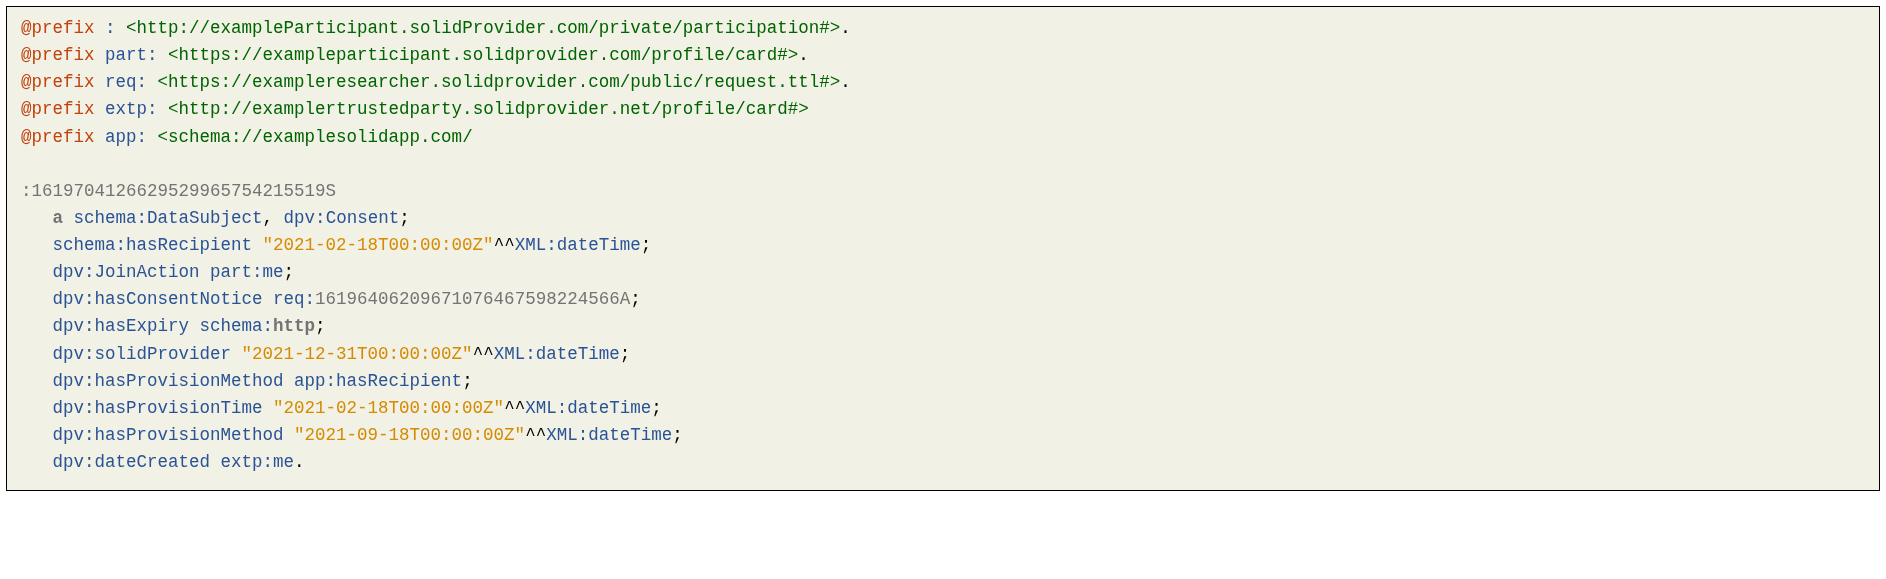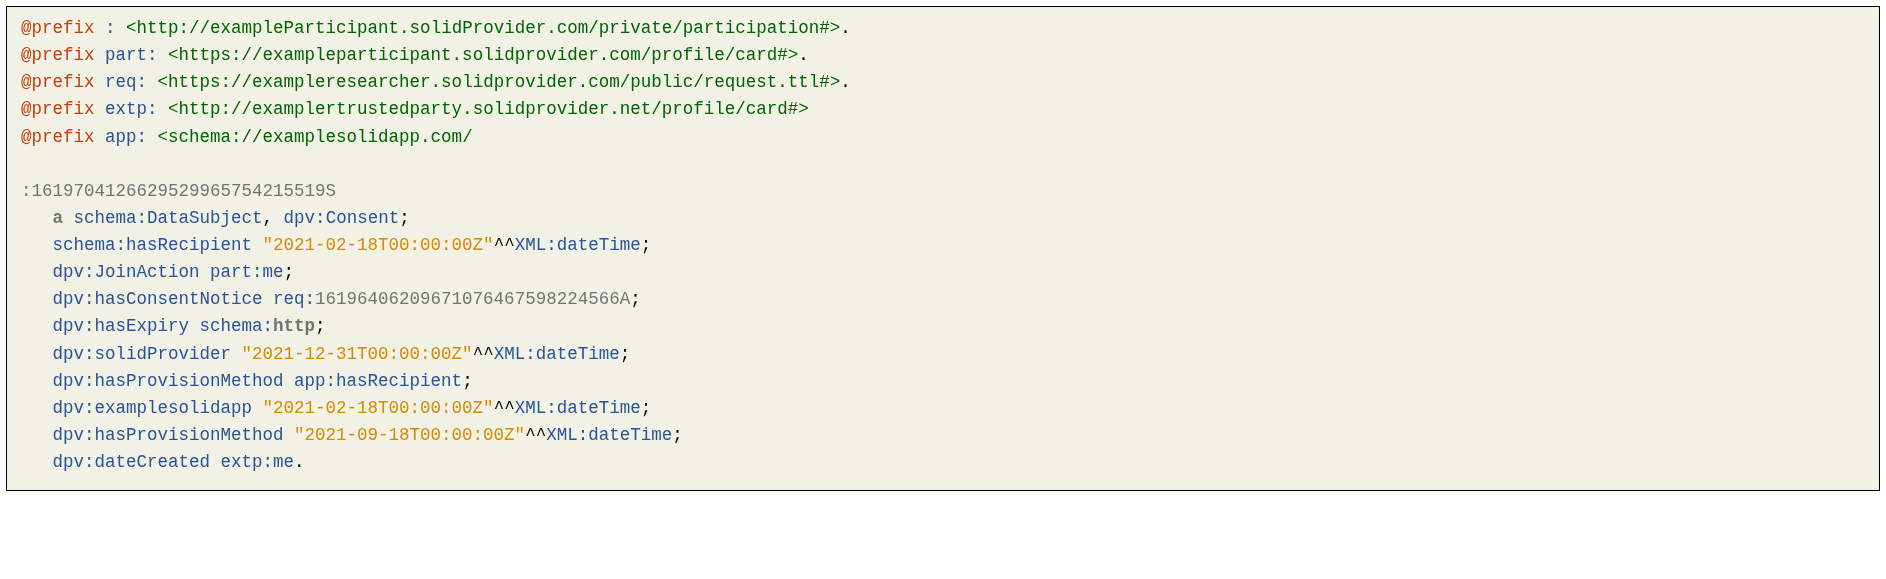--- a/index.html
+++ b/index.html
@@ -35,15 +35,15 @@
 <span><span class="at">@prefix</span> <span class="name">app:</span> <span class="angle">&lt;</span><span class="angle">schema://examplesolidapp.com/</span><span class="angle"></span><span class="punct"></span></span>
 
 <span class="plain">:1619704126629529965754215519S</span>
 <span><span class="plain">   </span><span class="plain bold">a</span><span> </span><span class="name">schema:</span><span class="name">DataSubject</span><span class="punct">, </span><span class="name">dpv:</span><span class="name">Consent</span><span class="punct">;</span></span>
 <span><span class="plain">   </span><span class="name">schema:</span><span class="name">hasRecipient</span><span> </span><span class="str">"2021-02-18T00:00:00Z"</span><span class="punct">^^</span><span class="name">XML:</span><span class="name">dateTime</span><span class="punct">;</span></span>
 <span><span class="plain">   </span><span class="name">dpv:</span><span class="name">JoinAction</span><span> </span><span class="name">part:</span><span class="name">me</span><span class="punct">;</span></span>
 <span><span class="plain">   </span><span class="name">dpv:</span><span class="name">hasConsentNotice</span><span> </span><span class="name">req:</span><span class="plain">16196406209671076467598224566A</span><span class="punct">;</span></span>
 <span><span class="plain">   </span><span class="name">dpv:</span><span class="name">hasExpiry</span><span> </span><span class="name">schema:</span><span class="plain bold">http</span><span class="punct">;</span></span>
 <span><span class="plain">   </span><span class="name">dpv:</span><span class="name">solidProvider</span><span> </span><span class="str">"2021-12-31T00:00:00Z"</span><span class="punct">^^</span><span class="name">XML:</span><span class="name">dateTime</span><span class="punct">;</span></span>
 <span><span class="plain">   </span><span class="name">dpv:</span><span class="name">hasProvisionMethod</span><span> </span><span class="name">app:</span><span class="name">hasRecipient</span><span class="punct">;</span></span>
-<span><span class="plain">   </span><span class="name">dpv:</span><span class="name">examplesolidapp</span><span> </span><span class="str">"2021-02-18T00:00:00Z"</span><span class="punct">^^</span><span class="name">XML:</span><span class="name">dateTime</span><span class="punct">;</span></span>
+<span><span class="plain">   </span><span class="name">dpv:</span><span class="name">hasProvisionTime</span><span> </span><span class="str">"2021-02-18T00:00:00Z"</span><span class="punct">^^</span><span class="name">XML:</span><span class="name">dateTime</span><span class="punct">;</span></span>
 <span><span class="plain">   </span><span class="name">dpv:</span><span class="name">hasProvisionMethod</span><span> </span><span class="str">"2021-09-18T00:00:00Z"</span><span class="punct">^^</span><span class="name">XML:</span><span class="name">dateTime</span><span class="punct">;</span></span>
 <span><span class="plain">   </span><span class="name">dpv:</span><span class="name">dateCreated</span><span> </span><span class="name">extp:</span><span class="name">me</span><span class="punct">.</span></span></div>
 
 </body></html>

